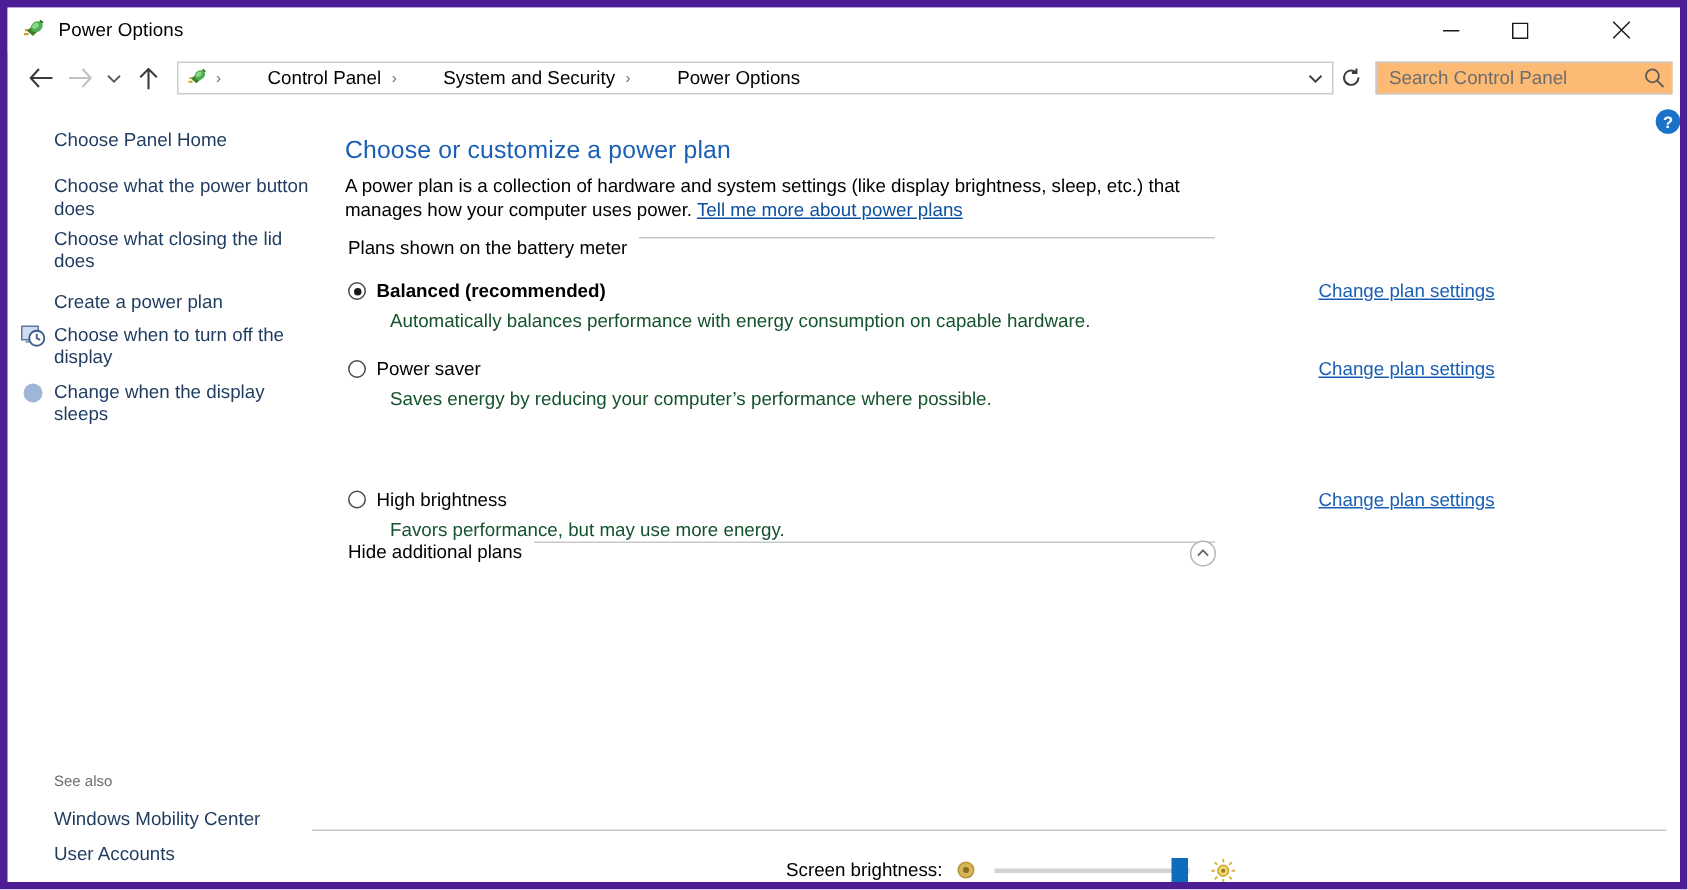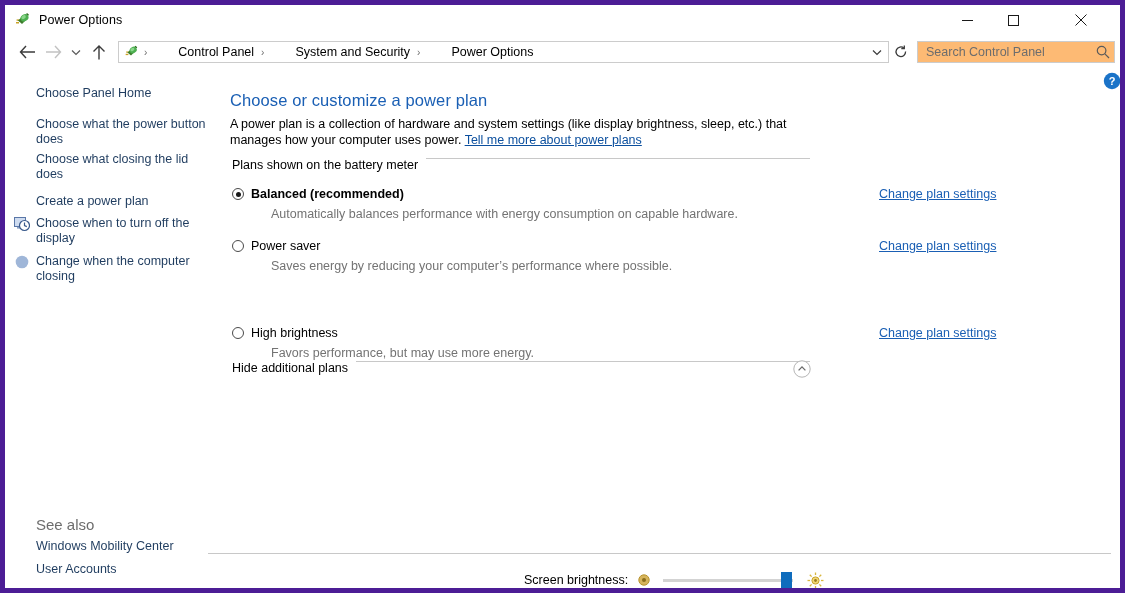--- a/index.html
+++ b/index.html
@@ -175,21 +175,21 @@
     line-height: 15px;
   }
   .side-icon {
     position: absolute;
     left: 8px;
     width: 16px; height: 16px;
   }
   #see-also-label {
     position: absolute;
     left: 30px;
-    font-size: 15px;
+    font-size: 10px;
     color: #6d6d6d;
   }
 
   
   #main {
     position: absolute;
     left: 202px; top: 0;
     width: 920px;
     height: 527px;
   }
@@ -262,24 +262,24 @@
     background: #1a1a1a;
   }
   .plan-name {
     margin-left: 7px;
     font-size: 12.5px;
     color: #000000;
     line-height: 14px;
   }
   .plan-name.bold { font-weight: bold; }
   .plan-desc {
-    margin-left: 39px;
+    margin-left: 28px;
     margin-top: 6px;
     font-size: 12.5px;
-    color: #737373;
+    color: #14532d;
   }
   .plan-link {
     position: absolute;
     left: 647px;
     top: 0;
     font-size: 12.5px;
     color: #1a5fb4;
     white-space: nowrap;
   }
   #collapse-btn {
@@ -468,21 +468,21 @@
         </svg>
       </div>
       <div class="side-link" style="top:147px;">Choose when to turn off the display</div>
 
       <div class="side-icon" style="top:185px;">
         <svg width="16" height="16" viewBox="0 0 16 16">
           <circle cx="8" cy="8" r="6.3" fill="#9fb6d8"></circle>
           <path d="M8 1.7 a6.3 6.3 0 0 0 0 12.6 a6.3 6.3 0 0 1 0 -12.6" fill="#2c4a7c"></path>
         </svg>
       </div>
-      <div class="side-link" style="top:185px;">Change when the computer closing</div>
+      <div class="side-link" style="top:185px;">Change when the display sleeps</div>
 
       <div id="see-also-label" style="top:447px;">See also</div>
       <div class="side-link" style="top:470px;">Windows Mobility Center</div>
       <div class="side-link" style="top:493px;">User Accounts</div>
     </div>
 
     <div id="main">
       <div id="page-title">Choose or customize a power plan</div>
 
       <div id="page-desc">

